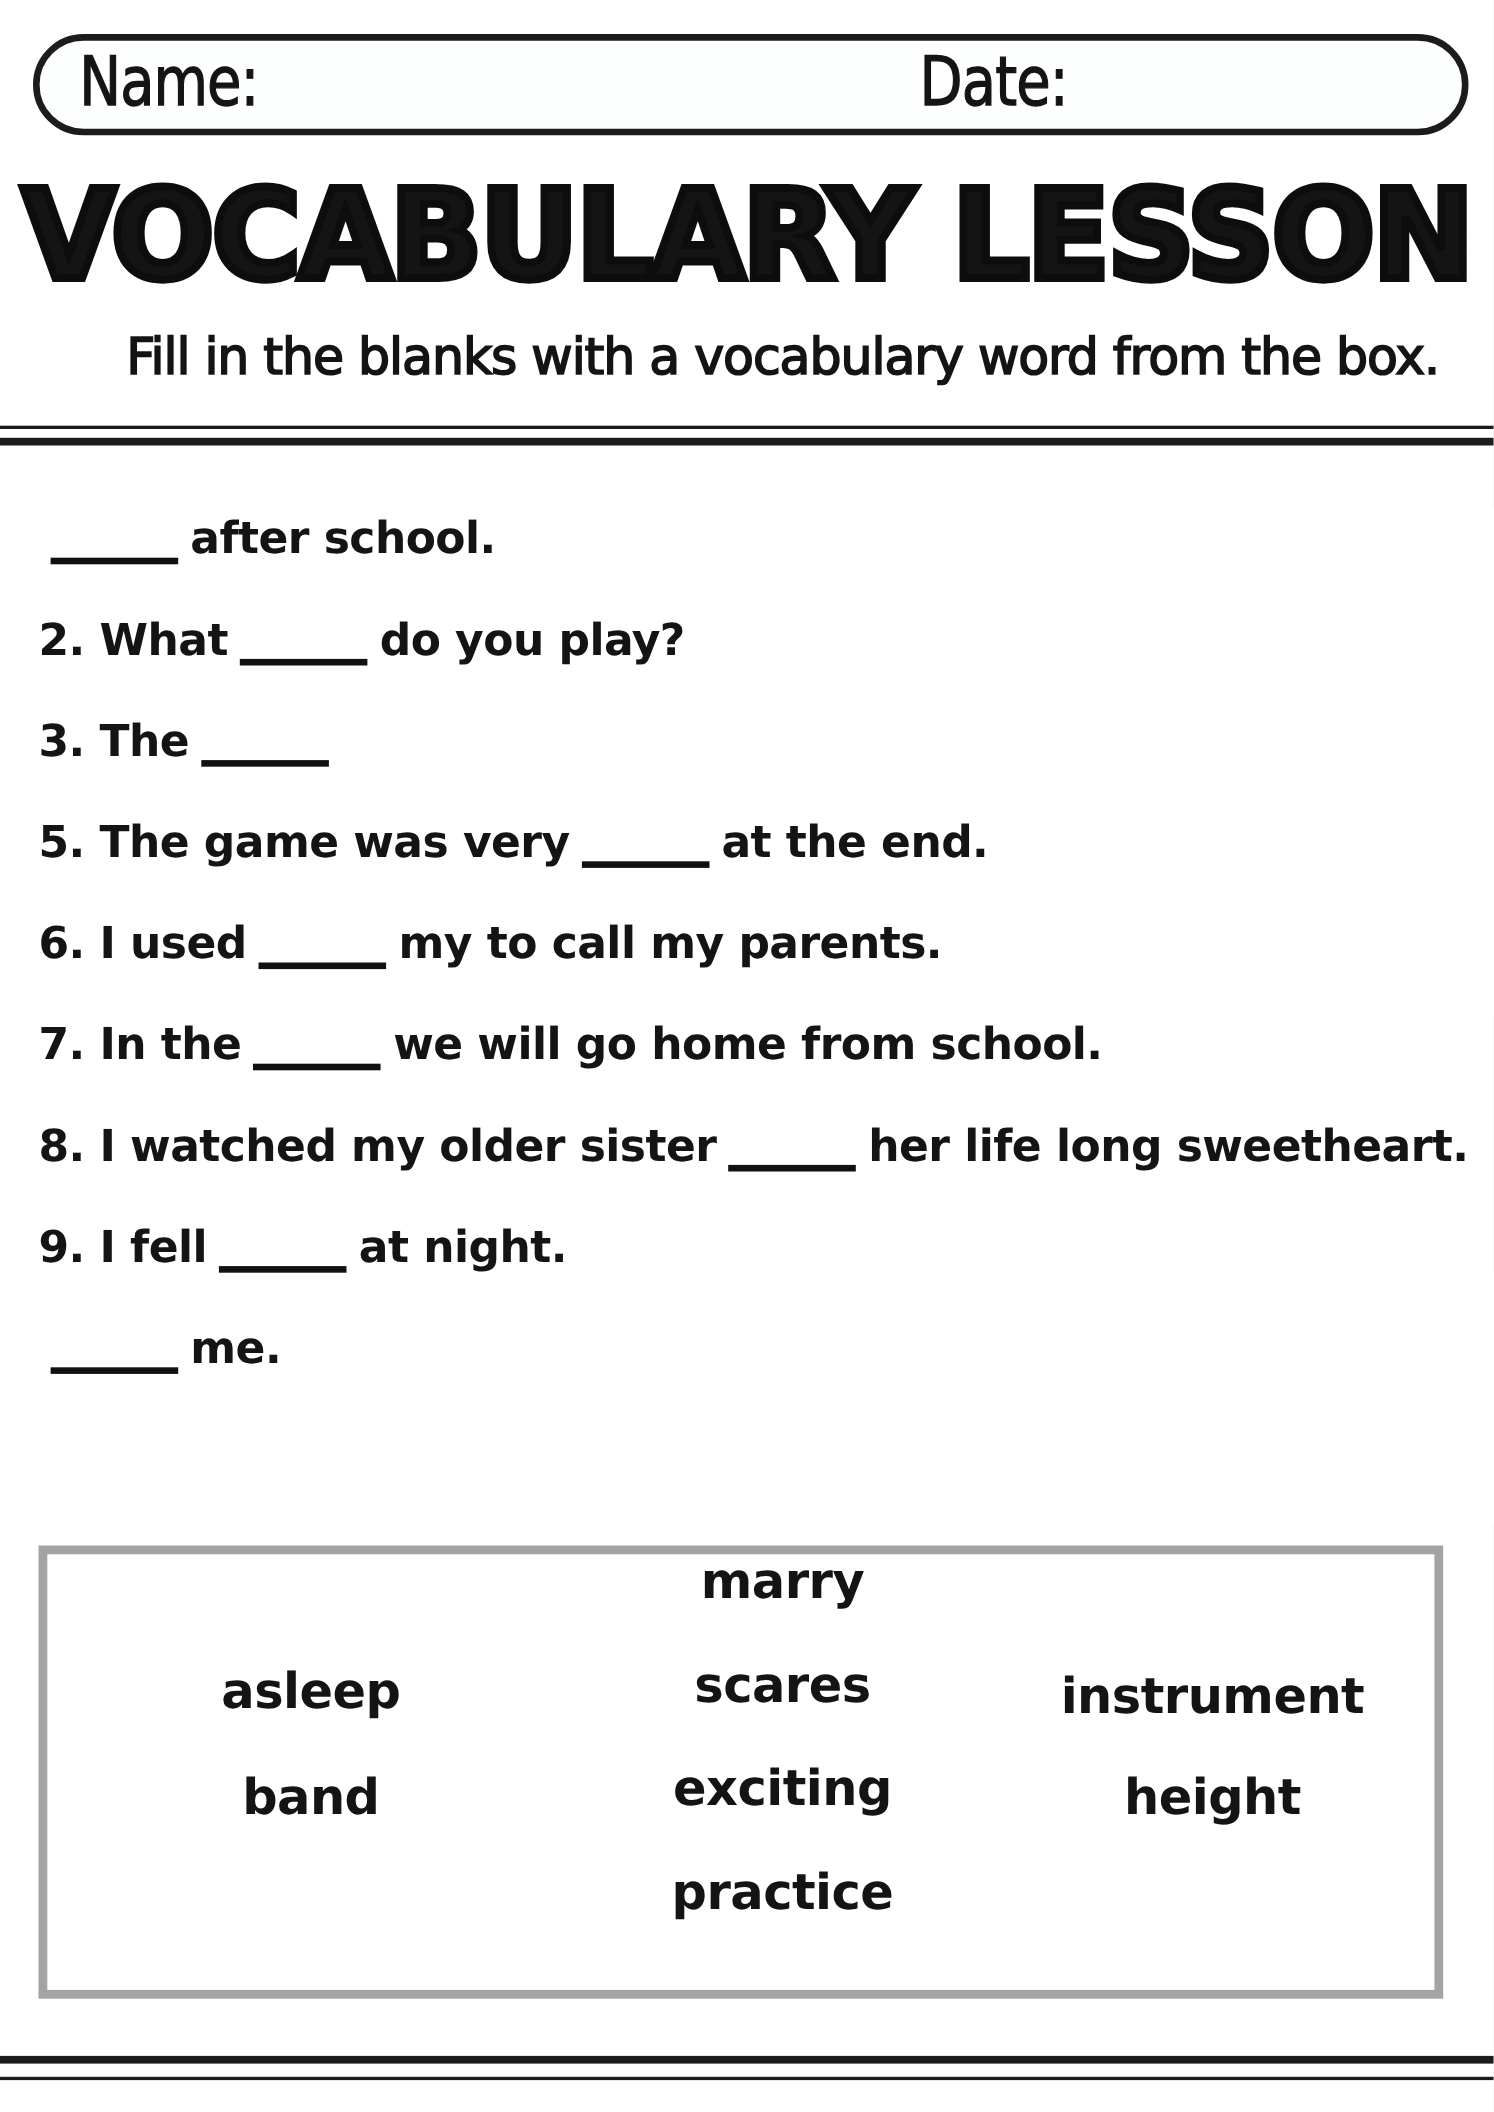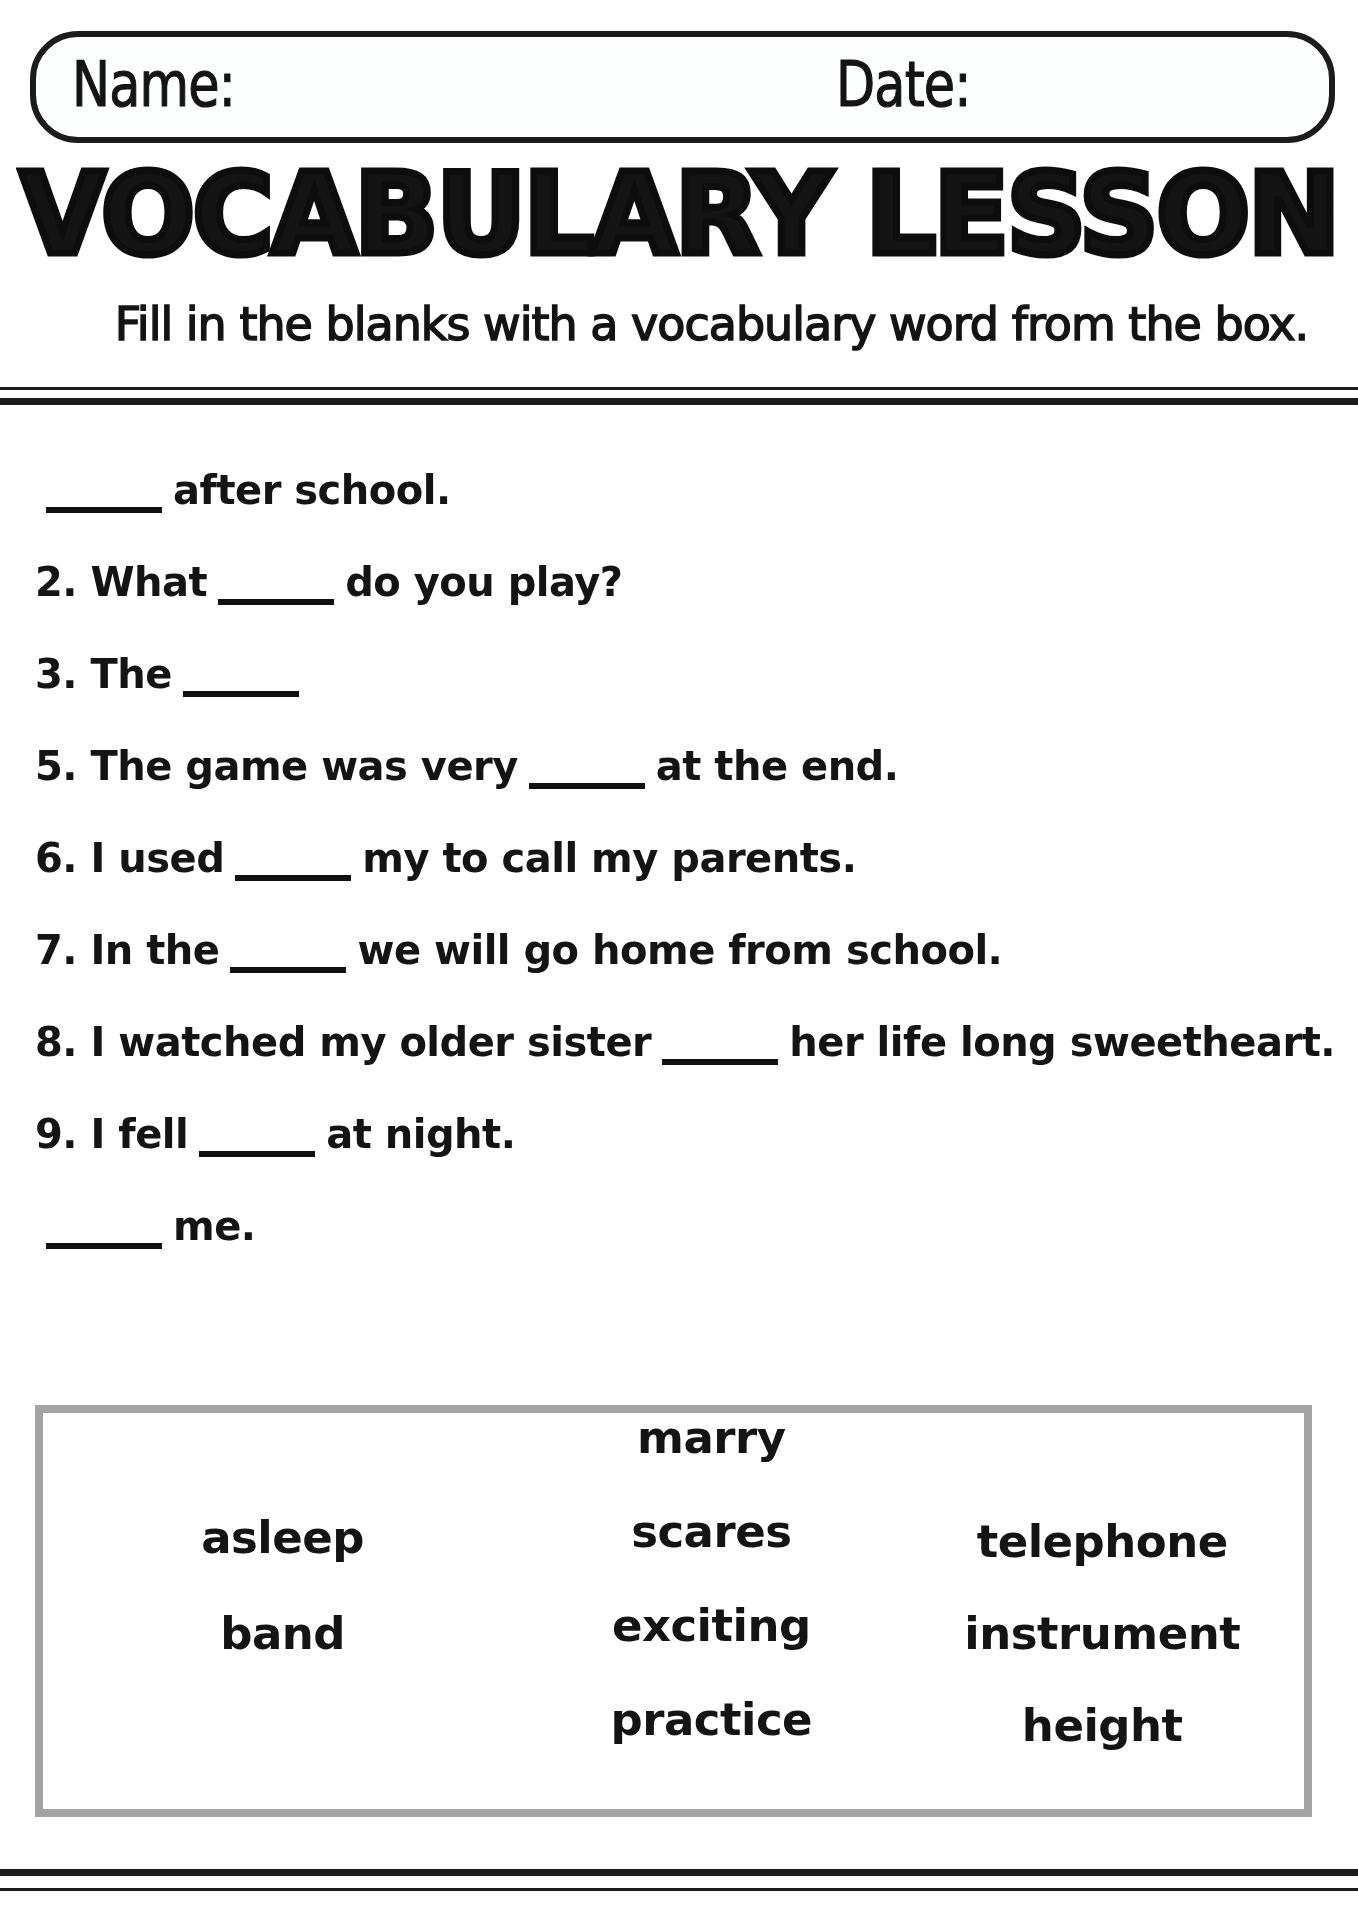--- a/index.html
+++ b/index.html
@@ -8,21 +8,21 @@
     width:1358px;height:1920px;
     background:#ffffff;
     overflow:hidden;
     font-family:"DejaVu Sans", sans-serif;
     color:#141414;
     margin:0 auto;
   }
   
   .header-box{
     position:absolute;left:30px;top:31px;
-    width:1305px;height:112px;
+    width:1305px;height:92px;
     box-sizing:border-box;
     border:6px solid #1c1c1c;
     border-radius:48px;
     background:#fdfefe;
   }
   .hand{
     position:absolute;top:50%;
     transform:translateY(-54%) scaleX(.82);
     transform-origin:left center;
     font-size:62px;
@@ -175,21 +175,20 @@
       <div class="word">asleep</div>
       <div class="word">band</div>
     </div>
     <div class="col col2">
       <div class="word">marry</div>
       <div class="word">scares</div>
       <div class="word">exciting</div>
       <div class="word">practice</div>
     </div>
     <div class="col col3">
-      <div class="word">telephone</div>
       <div class="word">instrument</div>
       <div class="word">height</div>
     </div>
   </div>
 
   <div class="rule rule-bottom-thick"></div>
   <div class="rule rule-bottom-thin"></div>
 
 </div>
 

